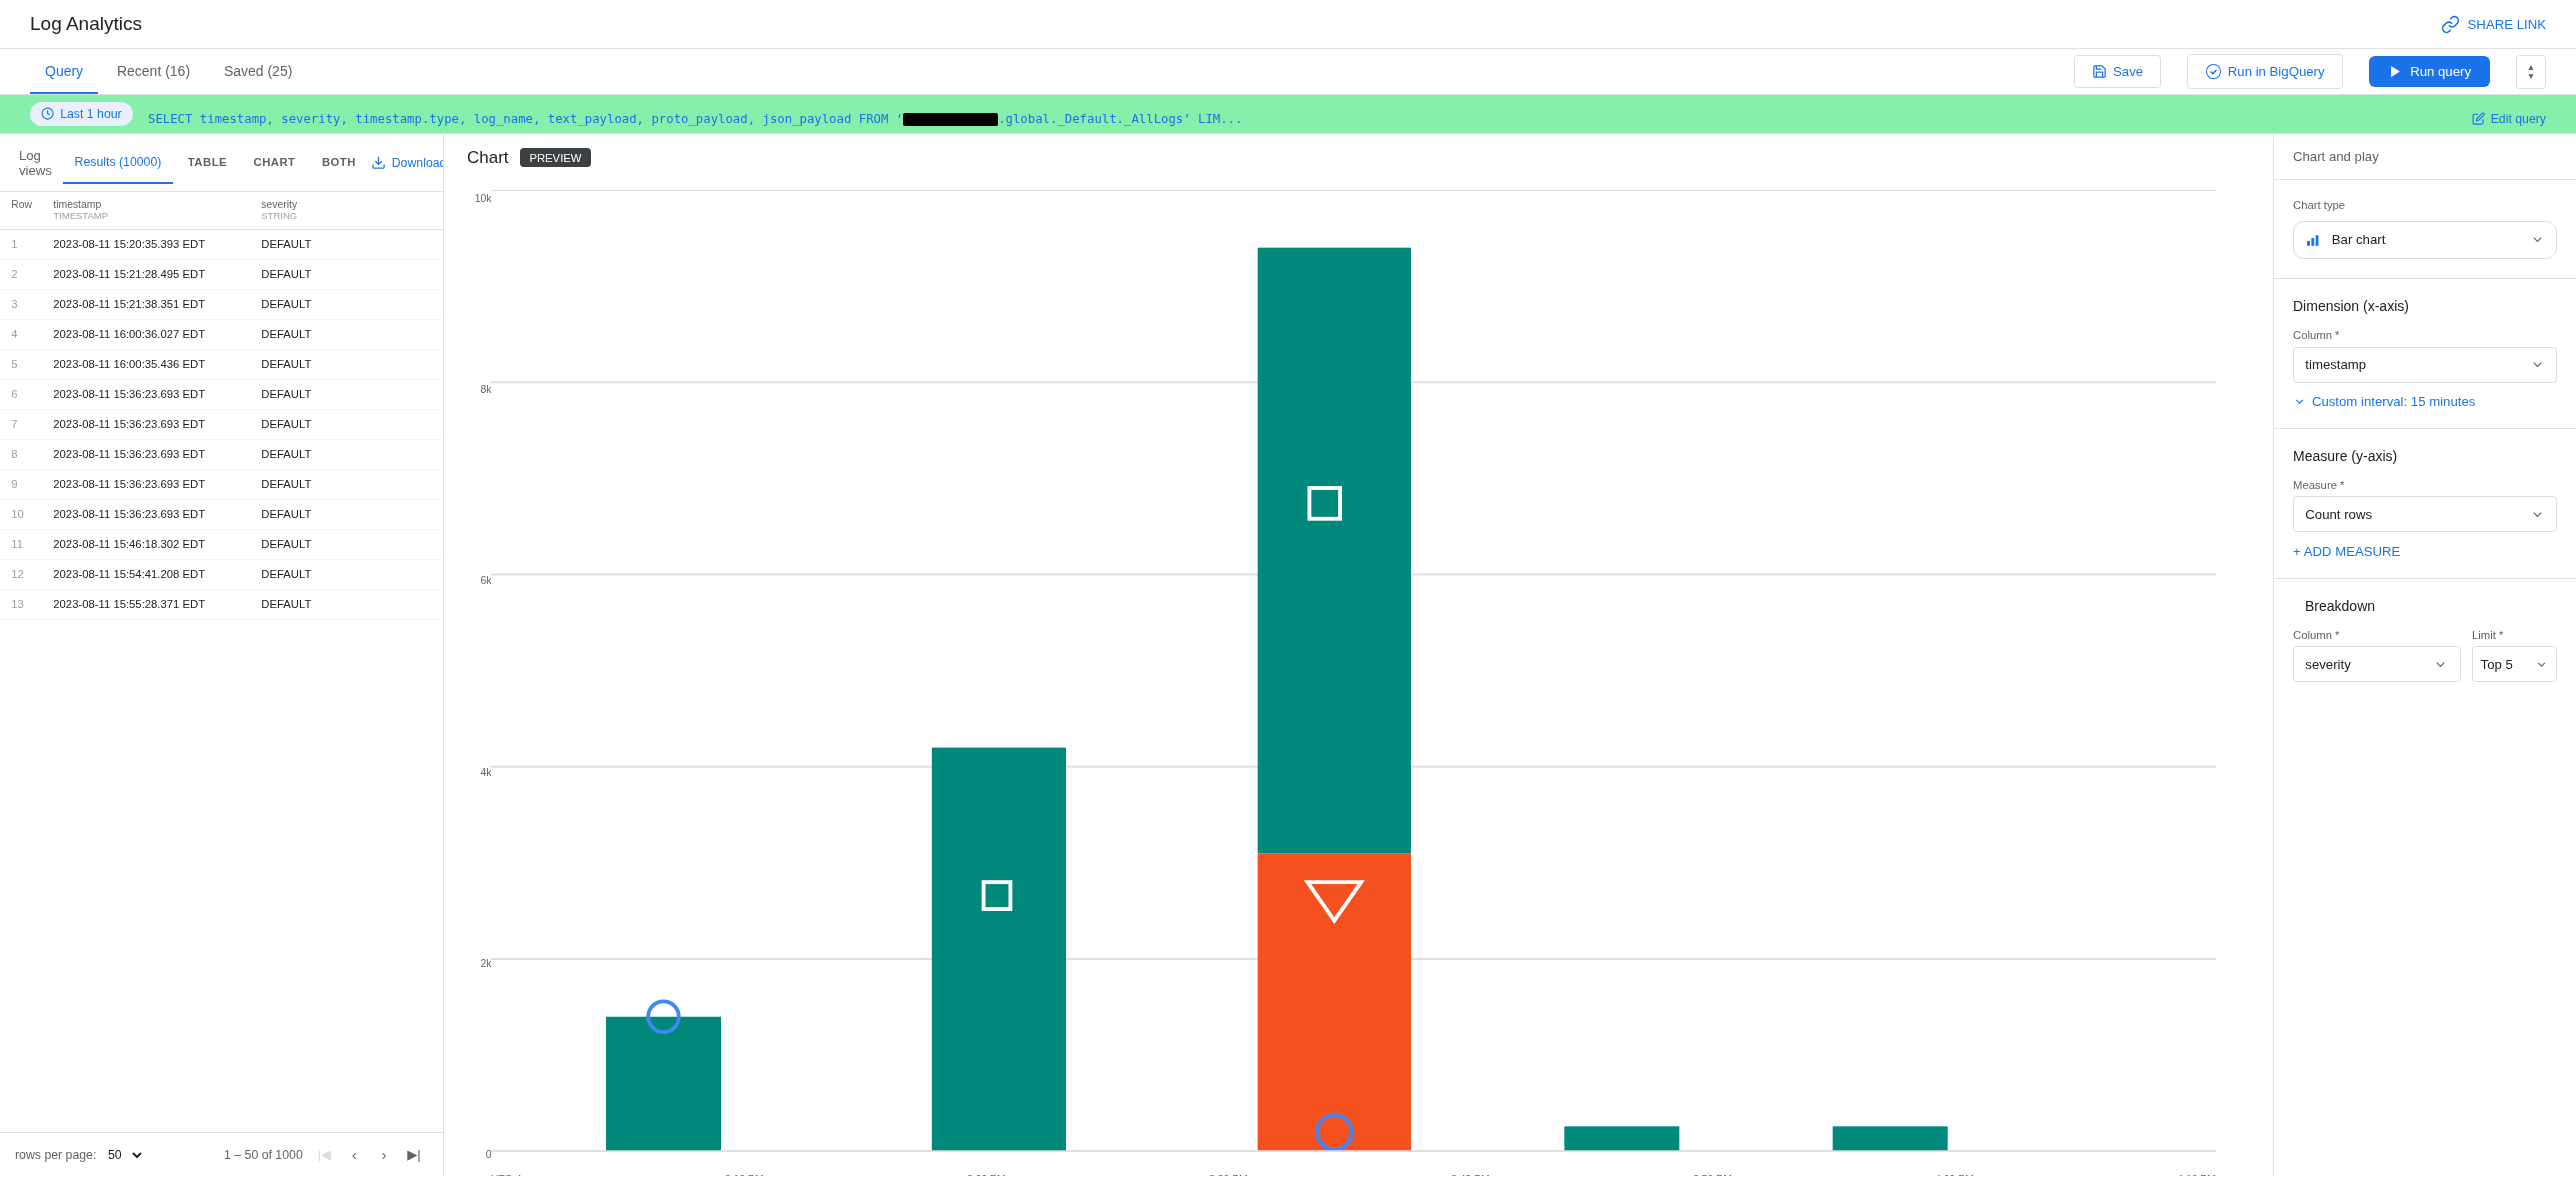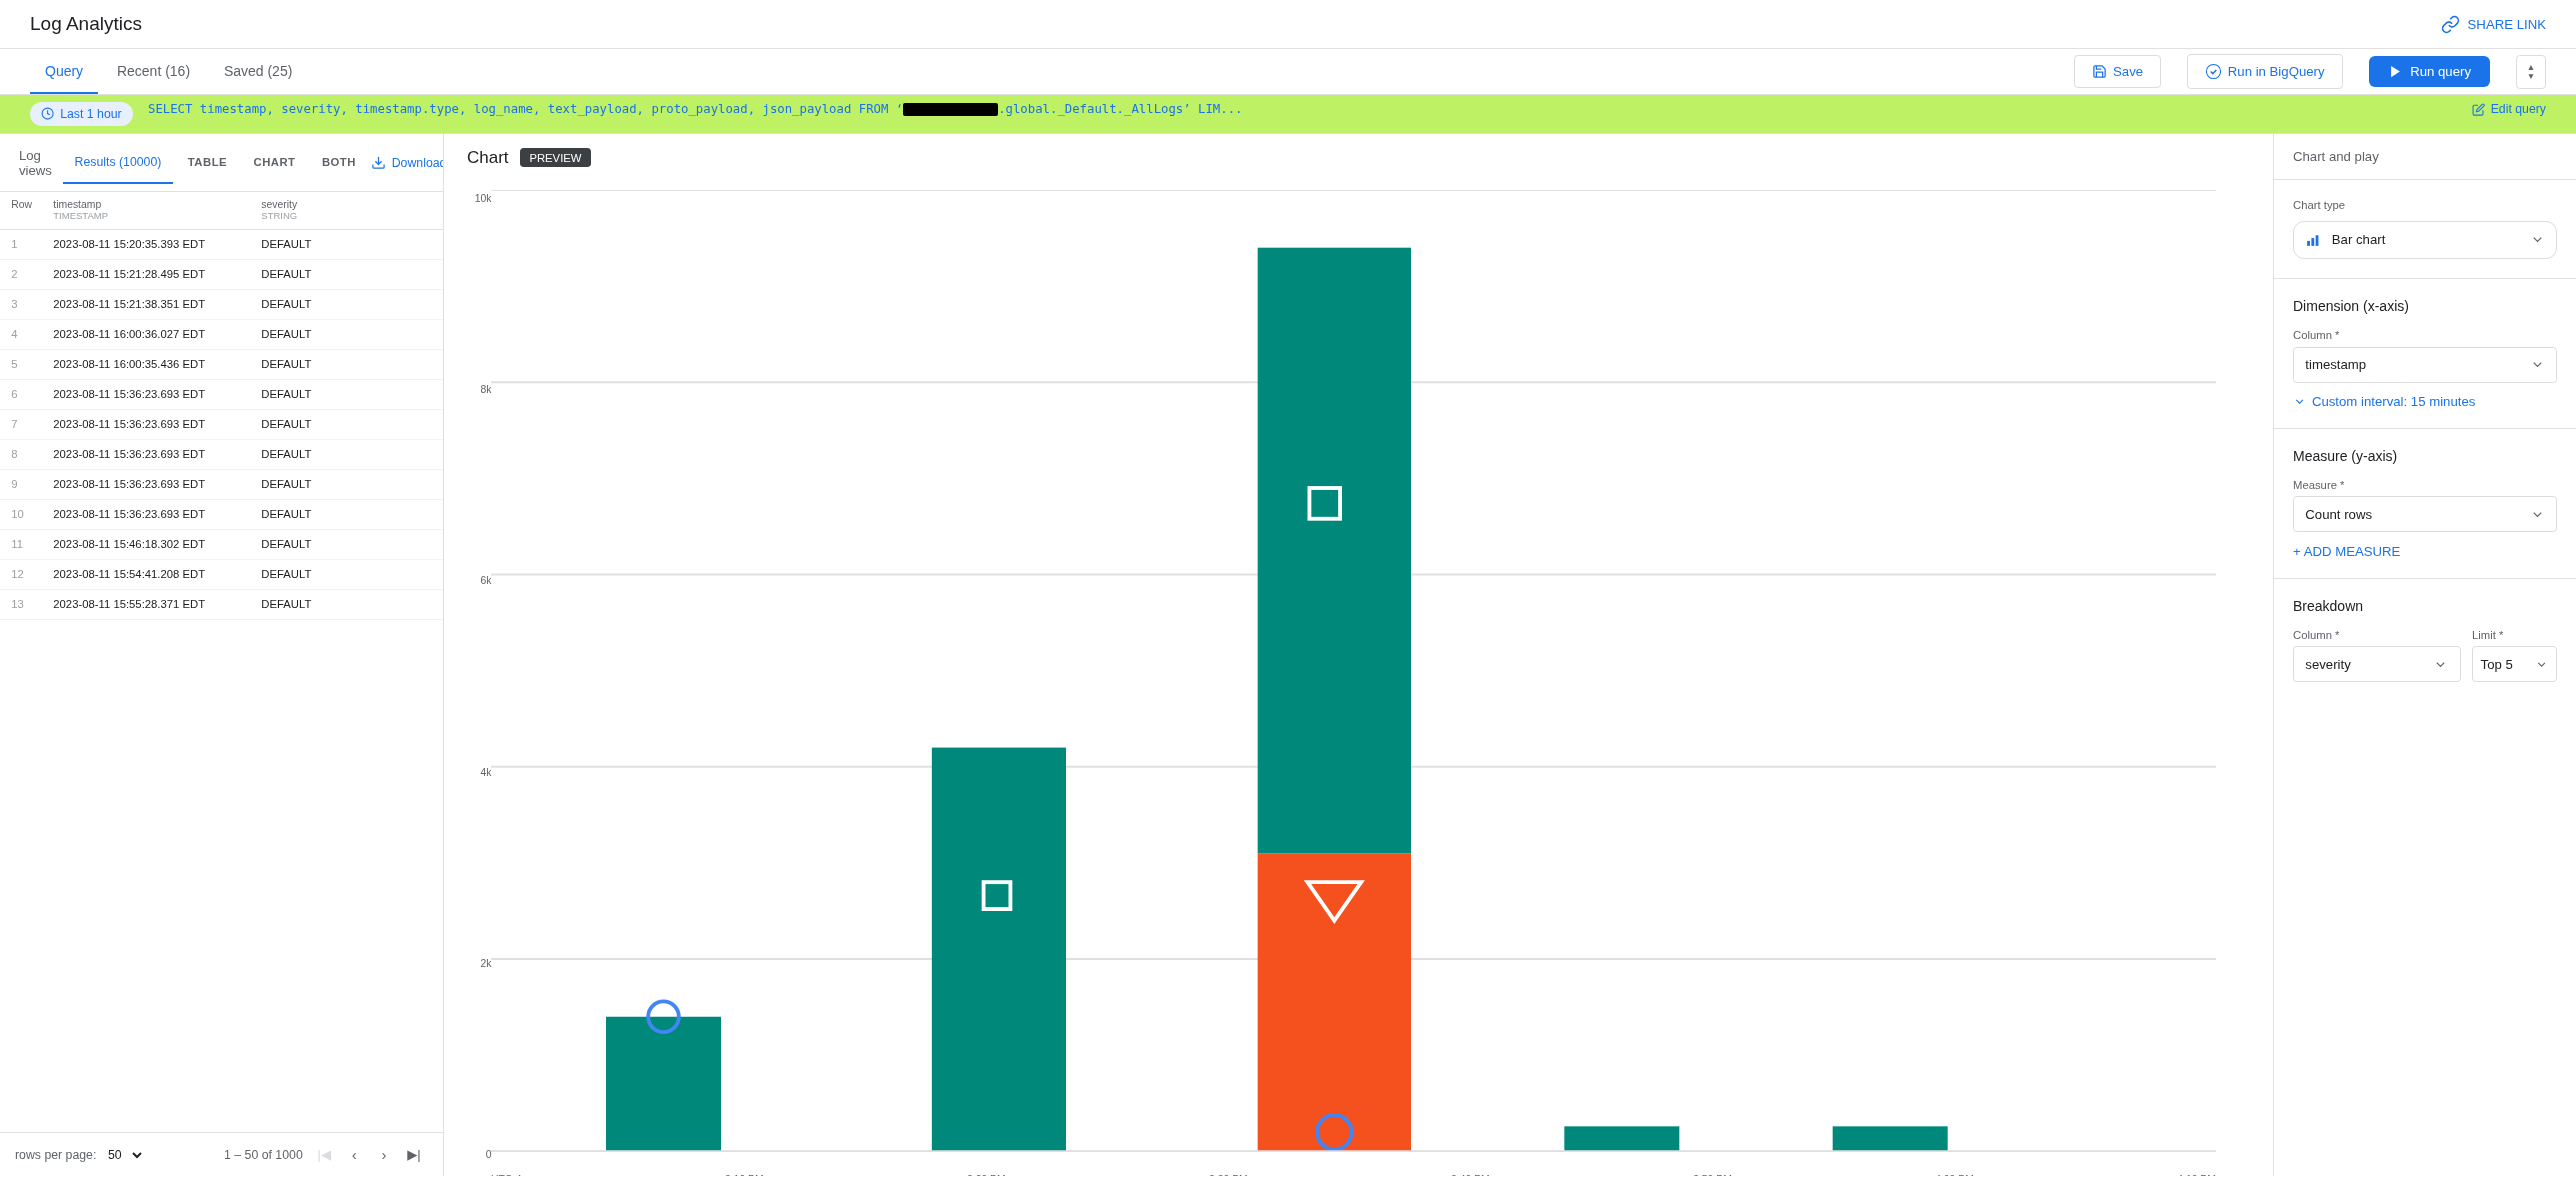--- a/index.html
+++ b/index.html
@@ -56,21 +56,21 @@
         </svg>
       <span>Run query</span>
     </button>
     <div style="display:flex;flex-direction:column;align-items:center;justify-content:center;border:0.9px solid #dadce0;border-radius:3.8px;width:30px;height:34px;cursor:pointer;background:#fff;">
       <span style="font-size:8.5px;line-height:1;color:#5f6368;">▲</span>
       <span style="font-size:8.5px;line-height:1;color:#5f6368;">▼</span>
     </div>
   </div>
 </div>
 
-<div style="display:flex;align-items:flex-start;padding:7.6px 30px;background:#bef264;border-bottom:0.9px solid #e0e0e0;gap:15px;">
+<div style="display:flex;align-items:flex-end;padding:7.6px 30px;background:#86efac;border-bottom:0.9px solid #e0e0e0;gap:15px;">
   <div style="display:flex;align-items:center;gap:5.7px;background:#e8f0fe;color:#1a73e8;padding:4.7px 11.3px;border-radius:15px;font-size:12.3px;white-space:nowrap;cursor:pointer;">
     <svg width="13.2" height="13.2" viewBox="0 0 24 24" fill="none" stroke="#1a73e8" stroke-width="2">
         <circle cx="12" cy="12" r="10"></circle>
         <polyline points="12 6 12 12 16 14"></polyline>
       </svg>
     <span>Last 1 hour</span>
   </div>
   <div style="font-family:monospace;font-size:12.3px;color:#1a73e8;flex:1;white-space:nowrap;overflow:hidden;text-overflow:ellipsis;">
     <span>SELECT timestamp, severity, timestamp.type, log_name, text_payload, proto_payload, json_payload FROM ‘</span><span style="background:#000;color:#000;display:inline-block;width:95px;height:13.2px;vertical-align:middle;border-radius:1.9px;">&nbsp;</span><span>.global._Default._AllLogs’ LIM...</span>
   </div>
@@ -331,21 +331,21 @@
               <polyline points="6 9 12 15 18 9"></polyline>
             </svg>
         </div>
       </div>
       <div style="display:flex;align-items:center;gap:5.7px;color:#1a73e8;font-size:13.2px;cursor:pointer;margin-top:11.3px;font-weight:500;">
         <span>+ ADD MEASURE</span>
       </div>
     </div>
 
     <div style="padding:19px;">
-      <div style="font-size:14px;font-weight:500;margin-bottom:15px;color:#202124;">Breakdown</div>
+      <div style="font-size:14px;font-weight:500;margin-bottom:15px;color:#202124;margin-left:12px;">Breakdown</div>
       <div style="display:flex;align-items:flex-end;gap:11.3px;">
         <div style="flex:1;">
           <div style="font-size:11.3px;color:#5f6368;margin-bottom:5.7px;">Column *</div>
           <div style="display:flex;align-items:center;justify-content:space-between;border:0.9px solid #dadce0;border-radius:3.8px;padding:9.5px 11.3px;background:#fff;cursor:pointer;font-size:13.2px;">
             <span>severity</span>
             <svg width="15" height="15" viewBox="0 0 24 24" fill="none" stroke="#5f6368" stroke-width="2">
                 <polyline points="6 9 12 15 18 9"></polyline>
               </svg>
           </div>
         </div>

